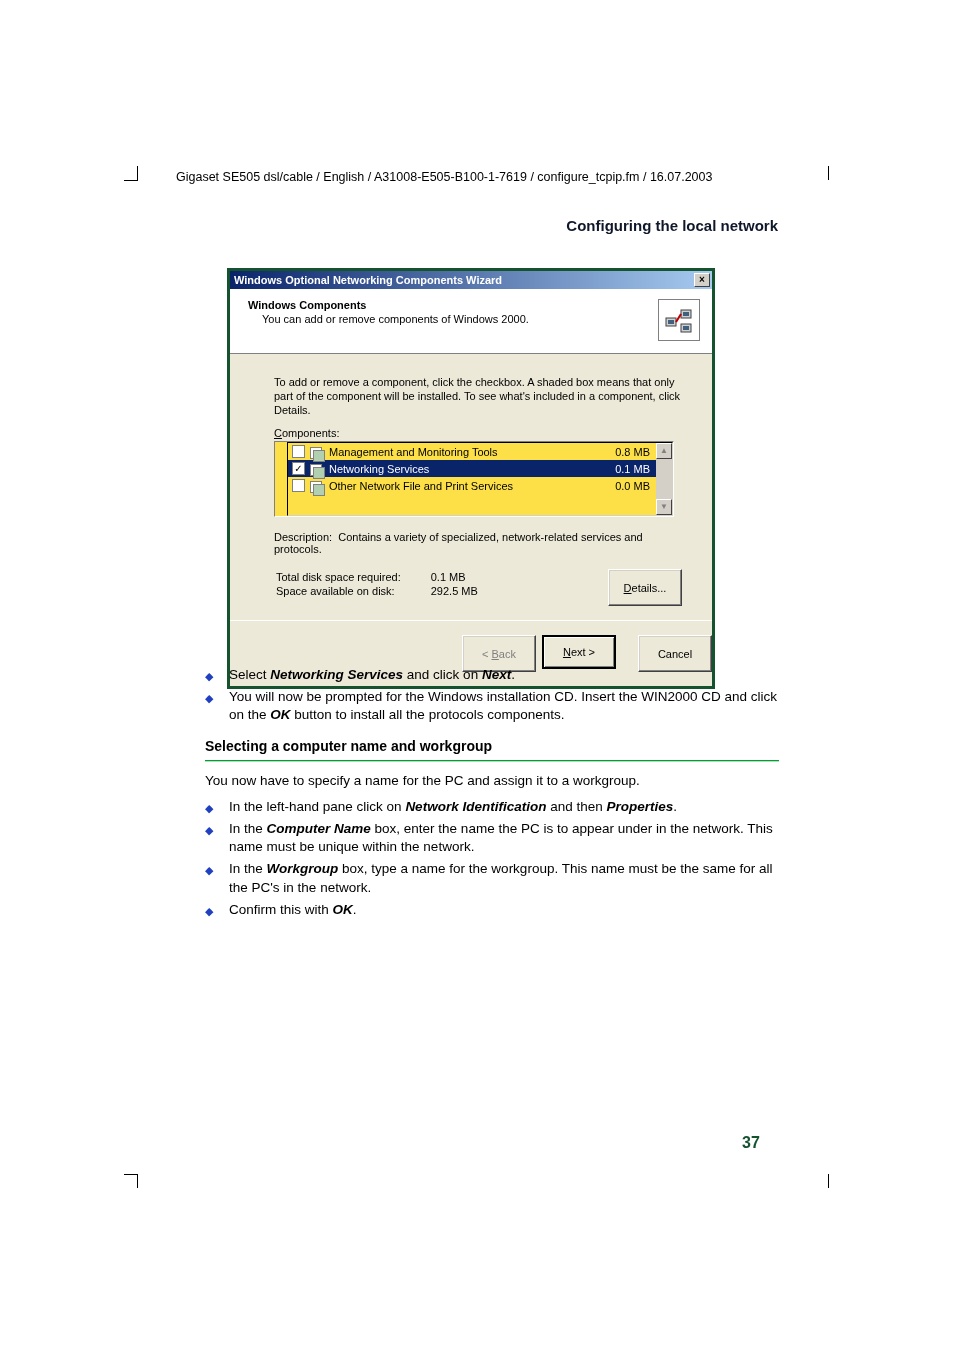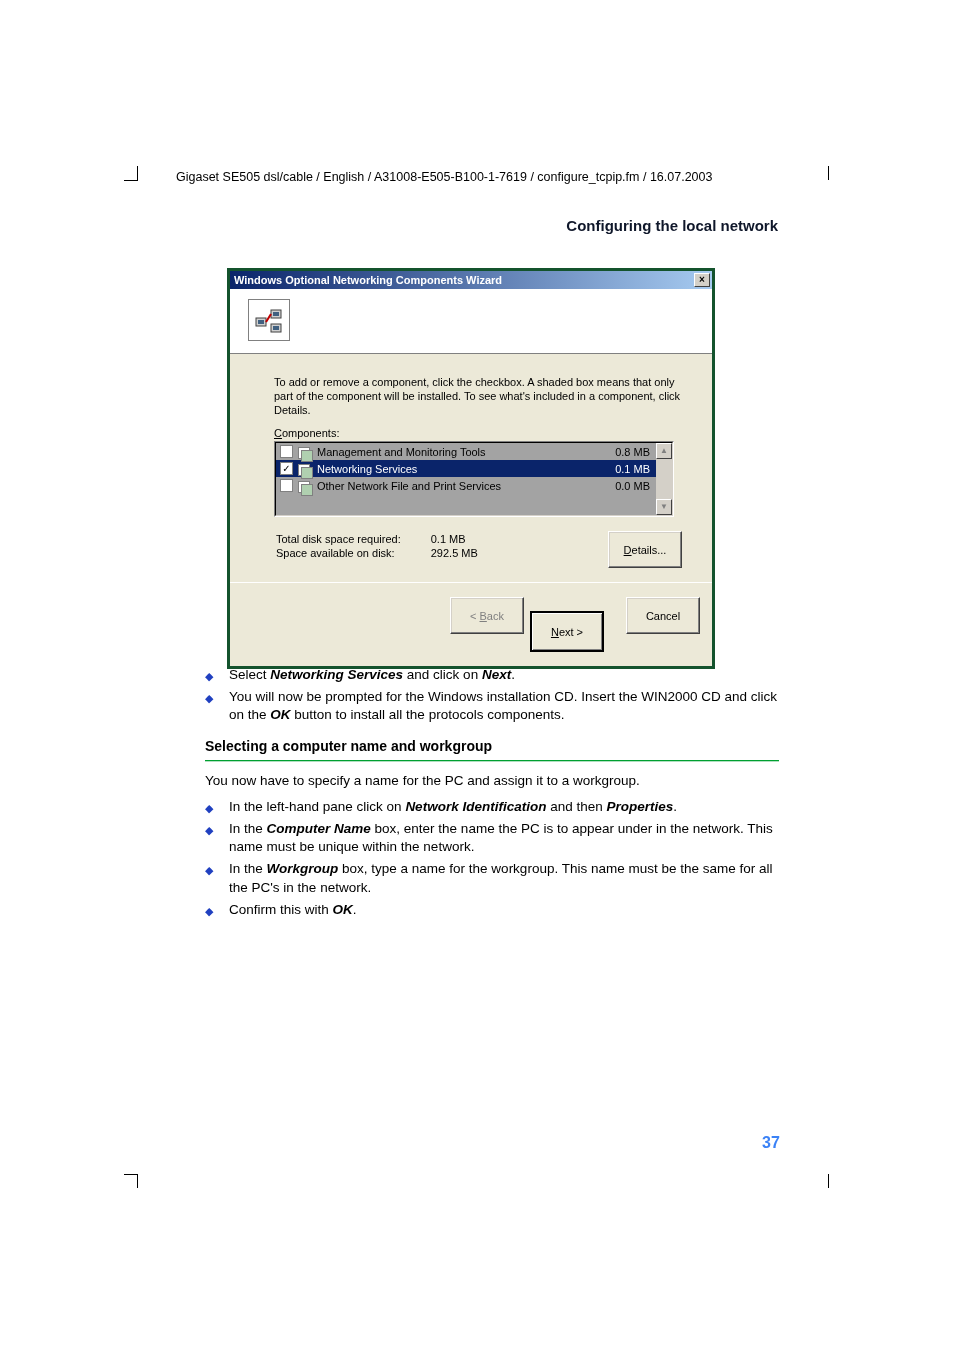--- a/index.html
+++ b/index.html
@@ -84,24 +84,25 @@
   }
   .wiz-body {
     padding: 22px 30px 14px 44px;
     background: #ece9d8;
   }
   .wiz-body p { font-size: 11px; line-height: 1.25; margin-bottom: 10px; }
   .listlabel { font-size: 11px; margin-bottom:2px; }
   .listbox {
     border: 1px solid #808080;
     border-right-color:#fff; border-bottom-color:#fff;
-    background:#a3a3a3;
+    background:#fde047;
     height: 76px;
     width: 400px;
     position:relative;
+    padding-left:12px;
   }
   .listbox-inner{
     border:1px solid #000;
     border-right-color:#d4d0c8; border-bottom-color:#d4d0c8;
     height:100%;
     overflow:hidden;
   }
   .scroll {
     position:absolute; right:1px; top:1px; bottom:1px; width:16px;
     background:#d4d0c8;
@@ -146,27 +147,26 @@
     min-width: 74px; height:37px;
     background:#ece9d8;
     border:1px solid #fff;
     border-right-color:#404040; border-bottom-color:#404040;
     box-shadow: inset -1px -1px 0 #808080, inset 1px 1px 0 #d4d0c8;
     font-size:11px;
     font-family: Tahoma, Arial, sans-serif;
     padding: 0 10px;
   }
   .win-btn.disabled { color:#808080; }
-  .win-btn.default { border:2px solid #000; padding: 0 9px; height:41px;
+  .win-btn.default { border:2px solid #000; padding: 0 9px; height:34px;
     box-shadow: inset 1px 1px 0 #fff, inset -1px -1px 0 #808080;
-    margin-top: 14px;
   }
   .wiz-footer {
     border-top:1px solid #fff;
-    padding: 14px 12px 14px 12px;
+    padding: 14px 0 14px 12px;
     display:flex; justify-content:flex-end; gap:6px;
     background:#ece9d8;
   }
   .wiz-footer .spacer { width:10px; }
 
   
   .doc-content {
     position:absolute;
     left: 205px;
     top: 666px;
@@ -185,24 +185,23 @@
   .green-rule {
     height:2px;
     background: linear-gradient(to bottom, #00a030 0, #00a030 1px, #b0e0c0 1px, #b0e0c0 2px);
     margin-bottom: 10px;
   }
   .para { margin-bottom: 8px; }
   .page-num {
     position:absolute;
     left: 742px;
     top: 1134px;
-    color:#3b82f6;
+    color:#14532d;
     font-weight:bold;
     font-size:16px;
-    margin-left:20px;
   }
   .u { text-decoration: underline; }
 </style>
 </head>
 <body>
 
 <div class="cropmark-v" style="left:137px; top:166px;"></div>
 <div class="cropmark-h" style="left:124px; top:180px;"></div>
 <div class="cropmark-v" style="left:828px; top:166px;"></div>
 <div class="cropmark-h" style="left:828px; top:180px; width:0;"></div>
@@ -213,20 +212,24 @@
 <div class="header-line">Gigaset SE505 dsl/cable / English / A31008-E505-B100-1-7619 / configure_tcpip.fm / 16.07.2003</div>
 
 <div class="section-title">Configuring the local network</div>
 
 <div class="dialog">
   <div class="titlebar">
     <span>Windows Optional Networking Components Wizard</span>
     <span class="closebtn">×</span>
   </div>
   <div class="wiz-header">
+    <div class="txt">
+      <b>Windows Components</b>
+      <div class="sub">You can add or remove components of Windows 2000.</div>
+    </div>
     <div class="wiz-icon">
       <svg width="32" height="32" viewBox="0 0 32 32">
         <rect x="3" y="14" width="10" height="8" fill="#d0d0d0" stroke="#404040"></rect>
         <rect x="5" y="16" width="6" height="4" fill="#406080"></rect>
         <rect x="18" y="6" width="10" height="8" fill="#d0d0d0" stroke="#404040"></rect>
         <rect x="20" y="8" width="6" height="4" fill="#406080"></rect>
         <path d="M13 18 L18 10" stroke="#c00000" stroke-width="2"></path>
         <rect x="18" y="20" width="10" height="8" fill="#d0d0d0" stroke="#404040"></rect>
         <rect x="20" y="22" width="6" height="4" fill="#406080"></rect>
       </svg>
@@ -263,20 +266,23 @@
           </span>
           <span>0.0 MB</span>
         </div>
       </div>
       <div class="scroll">
         <div class="scrollbtn">▲</div>
         <div class="scrollbtn">▼</div>
       </div>
     </div>
 
+    <div class="desc-row">
+      <span>Description:</span>&nbsp;&nbsp;<span>Contains a variety of specialized, network-related services and protocols.</span>
+    </div>
 
     <div class="space-row">
       <table class="space-table">
         <tbody>
             <tr>
           <td>Total disk space required:</td>
           <td>0.1 MB</td>
         </tr>
         <tr>
           <td>Space available on disk:</td>

